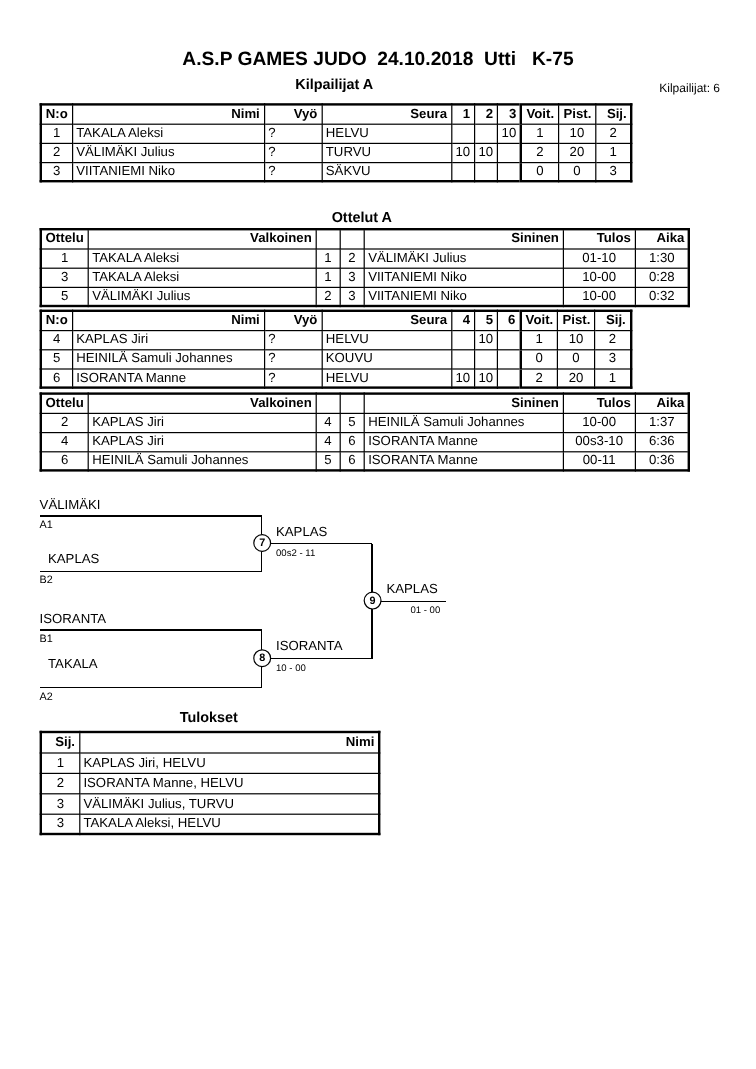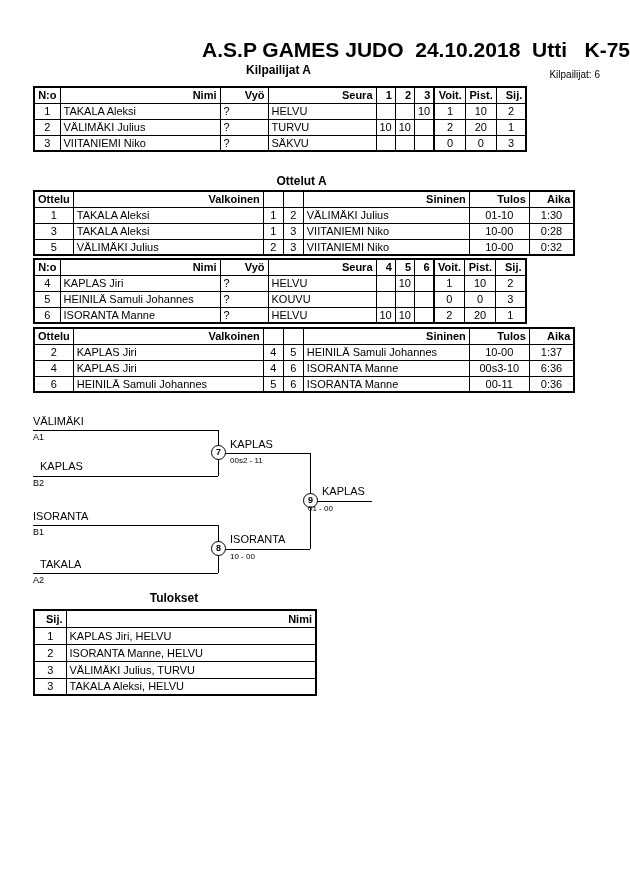--- a/index.html
+++ b/index.html
@@ -6,22 +6,22 @@
   html, body { margin:0; padding:0; background:#fff; }
   .page {
     position: relative;
     width: 630px; height: 891px;
     background: #fff; color: #000;
     font-family: "Liberation Sans", sans-serif;
     overflow: hidden;
   }
   .title {
     padding-top: 38px;
-    text-align: right;
-    font-size: 21px; font-weight: bold;
+    text-align: center;
+    font-size: 16px; font-weight: bold;
     line-height: 24px;
     white-space: pre;
   }
   .count {
     position: absolute; top: 69px; right: 30px;
     font-size: 10px;
   }
   .heading {
     font-weight: bold; font-size: 12px;
     text-align: center; height: 14px; line-height: 14px;
@@ -322,29 +322,29 @@
     <div class="bname" style="left:33px; top:2px">VÄLIMÄKI</div>
     <div class="bcode" style="left:33px; top:19px">A1</div>
     <div class="bname" style="left:40px; top:47px">KAPLAS</div>
     <div class="bcode" style="left:33px; top:65px">B2</div>
     <div class="bnode" style="left:211px; top:32px">7</div>
     <div class="bname" style="left:230px; top:25px">KAPLAS</div>
     <div class="bscore" style="left:230px; top:43px">00s2 - 11</div>
 
     <div class="bname" style="left:33px; top:97px">ISORANTA</div>
     <div class="bcode" style="left:33px; top:114px">B1</div>
-    <div class="bname" style="left:40px; top:145px">TAKALA</div>
+    <div class="bname" style="left:40px; top:135px">TAKALA</div>
     <div class="bcode" style="left:33px; top:162px">A2</div>
     <div class="bnode" style="left:211px; top:128px">8</div>
     <div class="bname" style="left:230px; top:120px">ISORANTA</div>
     <div class="bscore" style="left:230px; top:139px">10 - 00</div>
 
     <div class="bnode" style="left:303px; top:80px">9</div>
     <div class="bname" style="left:322px; top:72px">KAPLAS</div>
-    <div class="bscore" style="left:308px; top:91px">01 - 00</div>
+    <div class="bscore" style="left:342px; top:91px">01 - 00</div>
   </div>
 
   <div class="heading w-tul h-tul">Tulokset</div>
   <table class="tbl t-tul">
     <colgroup>
         <col class="c-tsij">
         <col class="c-tnimi">
       </colgroup>
     <tbody>
       <tr>

